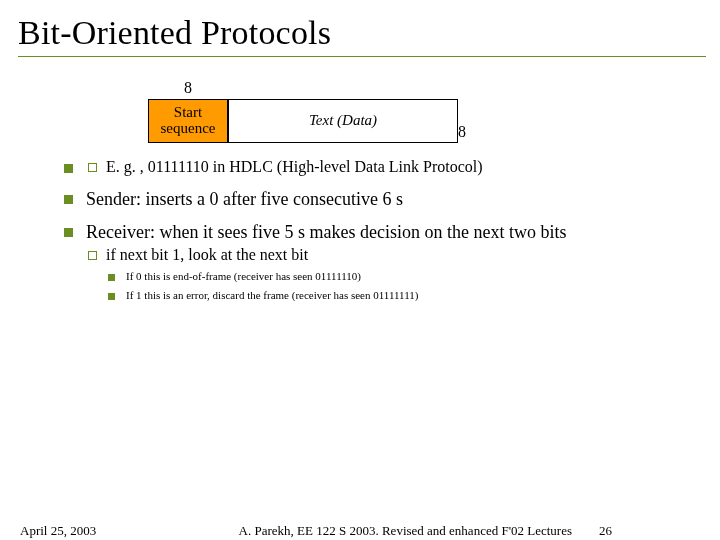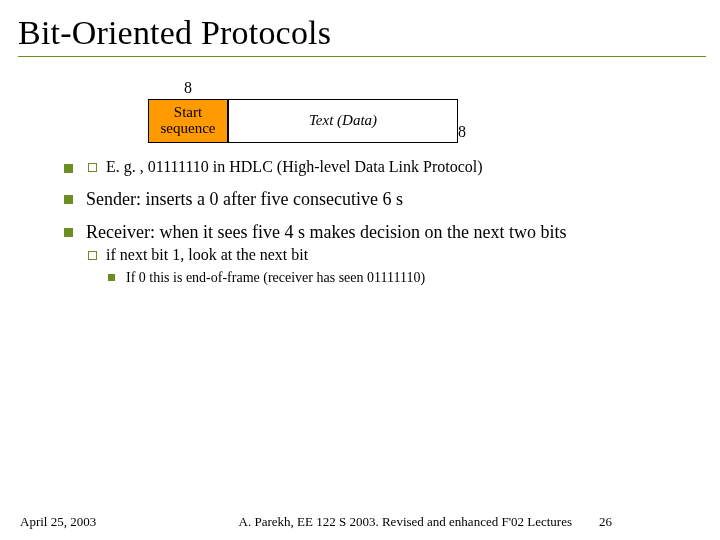--- a/index.html
+++ b/index.html
@@ -16,23 +16,23 @@
   .box-data  { width: 230px; background: #fff; font-style: italic; }
   .box-end   { width: 80px; background: #ff9a00; }
   .content { padding: 0 26px 0 46px; font-size: 18px; }
   ul, li { list-style: none; }
   .lvl1 > li { position: relative; padding-left: 22px; margin-bottom: 10px; line-height: 1.3; }
   .lvl1 > li::before { content: ""; position: absolute; left: 0; top: 7px; width: 9px; height: 9px; background: #6b8e23; }
   .lvl2 { }
   .lvl2 > li { position: relative; padding-left: 20px; margin-bottom: 4px; font-size: 16px; }
   .lvl2 > li::before { content: ""; position: absolute; left: 2px; top: 6px; width: 7px; height: 7px; border: 1.2px solid #6b8e23; background: #fff; }
   .lvl3 { margin-top: 4px; }
-  .lvl3 > li { position: relative; padding-left: 20px; margin-bottom: 4px; font-size: 14px; }
+  .lvl3 > li { position: relative; padding-left: 20px; margin-bottom: 4px; font-size: 11px; }
   .lvl3 > li::before { content: ""; position: absolute; left: 2px; top: 5px; width: 7px; height: 7px; background: #6b8e23; }
-  .footer { position: absolute; bottom: 10px; left: 0; width: 632px; display: flex; justify-content: space-between; align-items: flex-end; padding: 0 20px; font-size: 13px; font-family: "Times New Roman", serif; }
+  .footer { position: absolute; bottom: 1px; left: 0; width: 632px; display: flex; justify-content: space-between; align-items: flex-end; padding: 0 20px; font-size: 13px; font-family: "Times New Roman", serif; }
   .footer-center { text-align: right; flex: 1; }
   .footer-left { width: 120px; }
   .footer-right { width: 40px; text-align: right; }
 </style>
 </head>
 <body>
 
 <div class="slide">
 
   <div class="title">Bit-Oriented Protocols</div>
@@ -60,27 +60,30 @@
         <ul class="lvl2">
           <li>
             <span>E. g. , 01111110 in HDLC (High-level Data Link Protocol)</span>
           </li>
         </ul>
       </li>
       <li>
         <span>Sender: inserts a 0 after five consecutive 6 s</span>
       </li>
       <li>
-        <span>Receiver: when it sees five 4 s makes decision on the next two bits</span>
+        <span>Receiver: when it sees five 5 s makes decision on the next two bits</span>
         <ul class="lvl2">
           <li>
             <span>if next bit 1, look at the next bit</span>
             <ul class="lvl3">
               <li>
                 <span>If 0 this is end-of-frame (receiver has seen 01111110)</span>
+              </li>
+              <li>
+                <span>If 1 this is an error, discard the frame (receiver has seen 01111111)</span>
               </li>
             </ul>
           </li>
         </ul>
       </li>
     </ul>
   </div>
 
   <div class="footer">
     <div class="footer-left">April 25, 2003</div>

